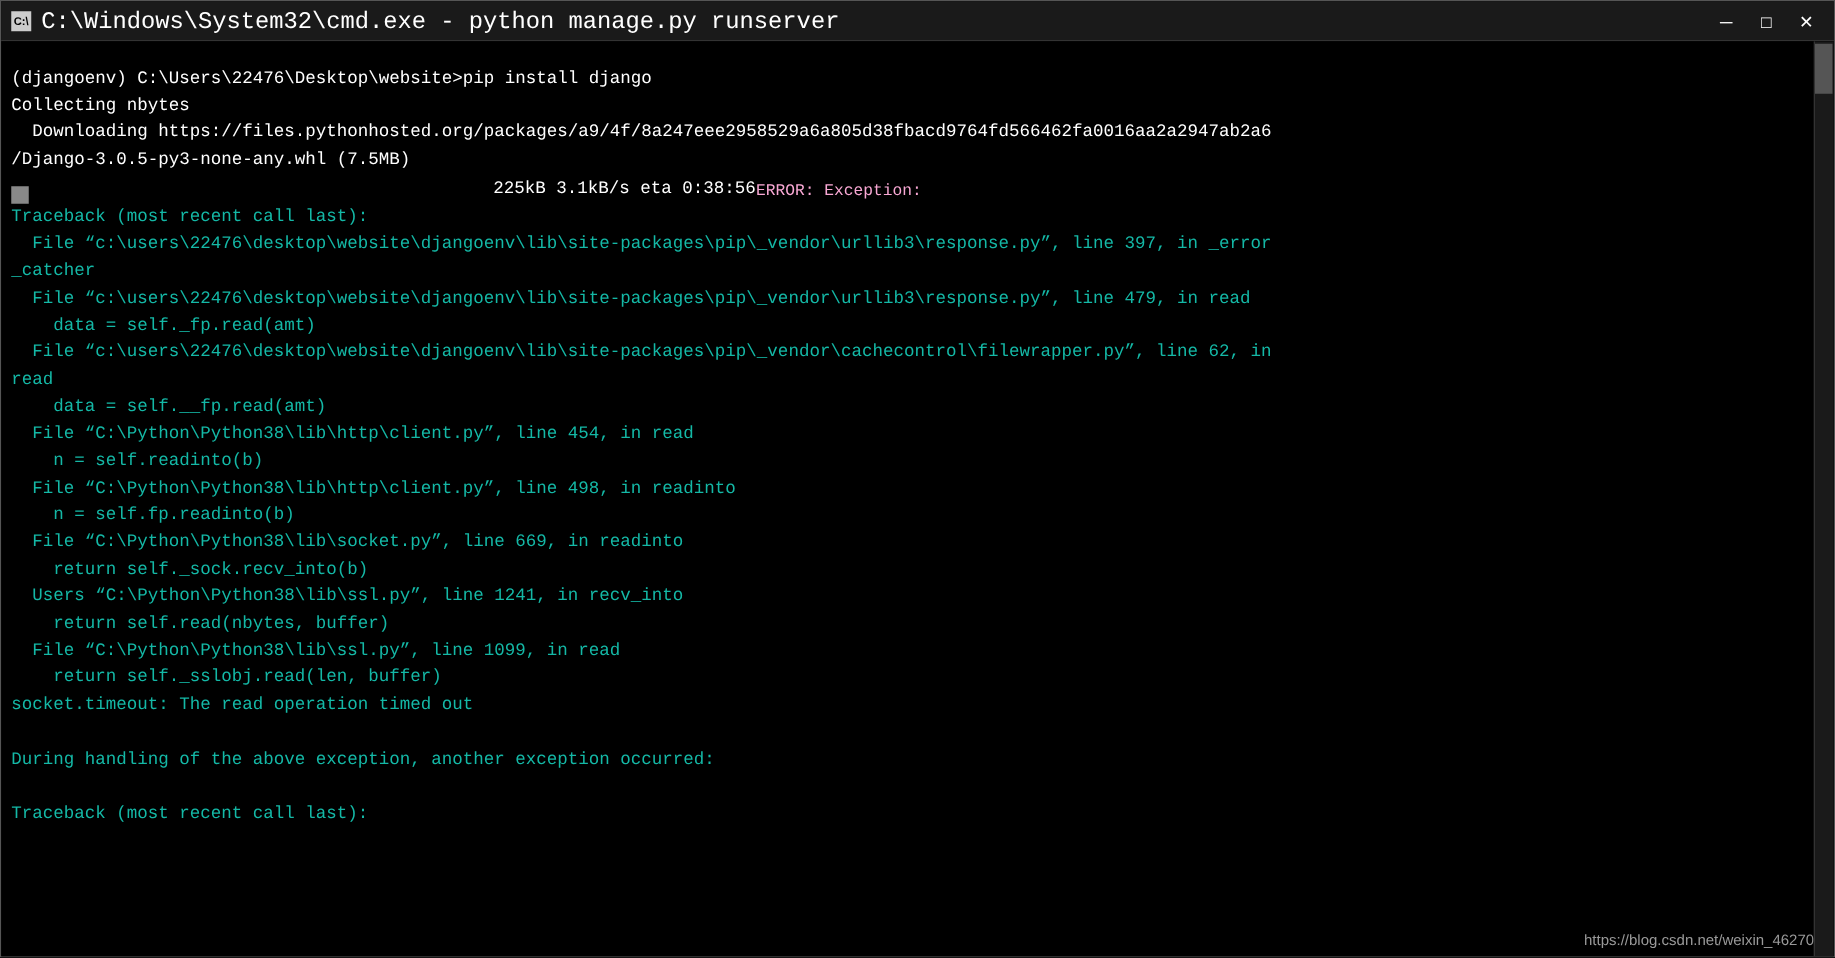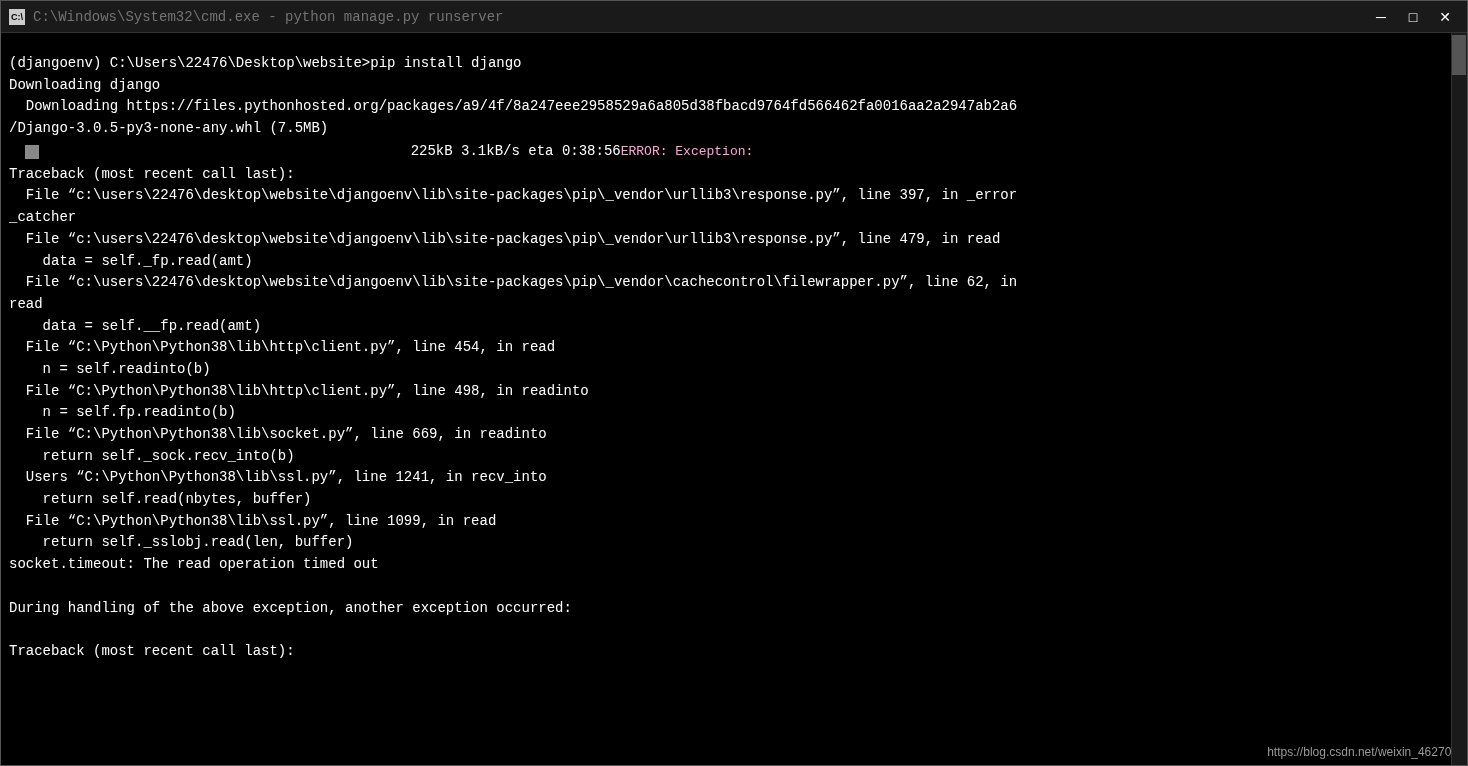--- a/index.html
+++ b/index.html
@@ -37,22 +37,22 @@
       font-size: 11px;
       display: flex;
       align-items: center;
       justify-content: center;
       color: #000;
       font-weight: bold;
       flex-shrink: 0;
     }
 
     .title-bar-text {
-      color: #737373;
-      font-size: 14px;
+      color: #ffffff;
+      font-size: 19px;
       flex: 1;
     }
 
     .title-bar-controls {
       display: flex;
       gap: 4px;
     }
 
     .title-bar-btn {
       width: 28px;
@@ -99,32 +99,32 @@
       font-size: 14px;
       line-height: 1.55;
     }
 
     .line {
       white-space: pre;
       color: #fff;
     }
 
     .line.red {
-      color: #ffffff;
+      color: #14b8a6;
     }
 
     .line.white {
       color: #fff;
     }
 
     .progress-line {
       display: flex;
-      align-items: center;
+      align-items: flex-end;
       height: 22px;
-      margin: 1px 16px;
+      margin: 1px 0;
       text-decoration: underline;
     }
 
     .progress-box {
       width: 14px;
       height: 14px;
       background: #888;
       margin-right: 2px;
       flex-shrink: 0;
     }
@@ -163,21 +163,21 @@
       <button class="title-bar-btn">─</button>
       <button class="title-bar-btn">□</button>
       <button class="title-bar-btn close">✕</button>
     </div>
   </div>
 
   <div class="terminal-body">
     <div class="content">
 
       <div class="line white">(djangoenv) C:\Users\22476\Desktop\website&gt;pip install django</div>
-      <div class="line white">Downloading django</div>
+      <div class="line white">Collecting nbytes</div>
       <div class="line white">  Downloading https://files.pythonhosted.org/packages/a9/4f/8a247eee2958529a6a805d38fbacd9764fd566462fa0016aa2a2947ab2a6</div>
       <div class="line white">/Django-3.0.5-py3-none-any.whl (7.5MB)</div>
 
       <div class="progress-line">
         <div class="progress-box"></div>
         <span style="color:#888;font-size:14px;white-space:pre;">                                          </span>
         <span class="progress-text">  225kB 3.1kB/s eta 0:38:56</span>
         <span class="progress-error">ERROR: Exception:</span>
       </div>
 

